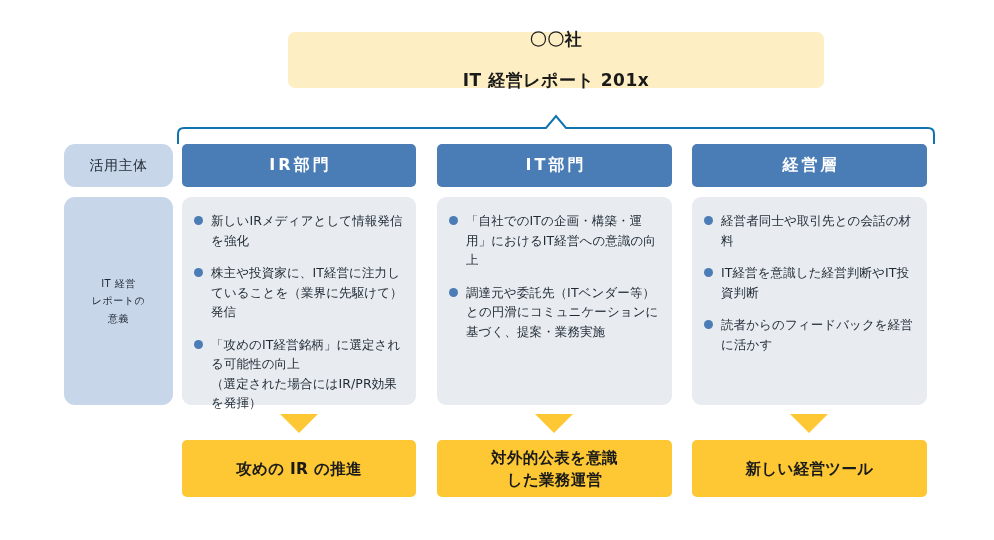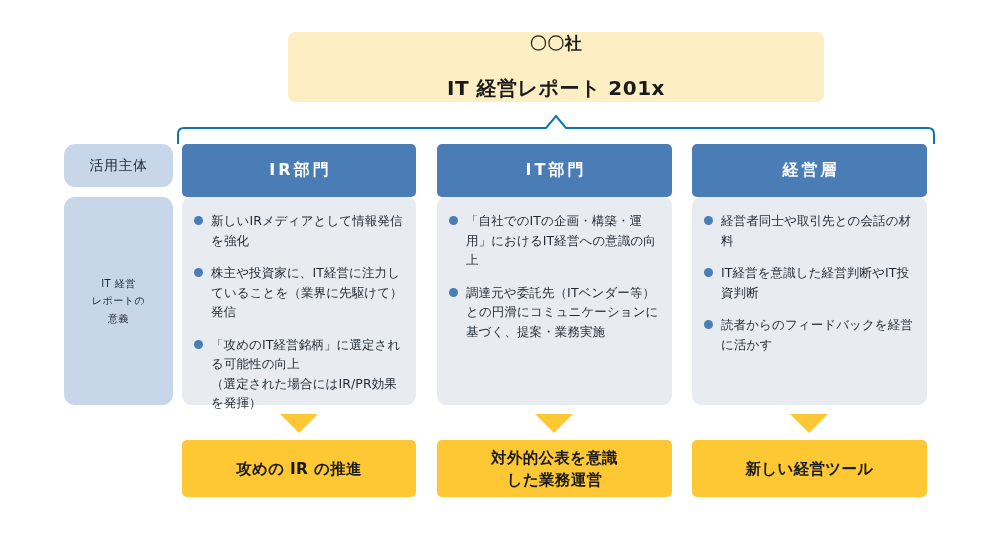--- a/index.html
+++ b/index.html
@@ -18,38 +18,38 @@
     height: 540px;
     background: #ffffff;
   }
 
   
   .title-box {
     position: absolute;
     left: 288px;
     top: 32px;
     width: 536px;
-    height: 70px;
+    height: 56px;
     background: #fdeec4;
     border-radius: 7px;
     display: flex;
     flex-direction: column;
     align-items: center;
     justify-content: center;
     color: #1a1a1a;
     gap: 16px;
   }
   .title-line-1 {
     font-size: 17px;
     font-weight: 700;
     line-height: 1.5;
     letter-spacing: 0.5px;
   }
   .title-line-2 {
-    font-size: 20px;
+    font-size: 17px;
     font-weight: 700;
     line-height: 1.5;
     letter-spacing: 0.5px;
   }
 
   
   .connector {
     position: absolute;
     left: 176px;
     top: 106px;
@@ -83,21 +83,21 @@
     width: 109px;
     height: 208px;
     font-size: 10px;
     line-height: 1.75;
     letter-spacing: 0.5px;
   }
 
   .col-head {
     position: absolute;
     top: 144px;
-    height: 53px;
+    height: 43px;
     background: #4a7cb5;
     border-radius: 5px;
     display: flex;
     align-items: center;
     justify-content: center;
     color: #ffffff;
     font-size: 16px;
     font-weight: 700;
     letter-spacing: 3px;
     text-indent: 3px;

